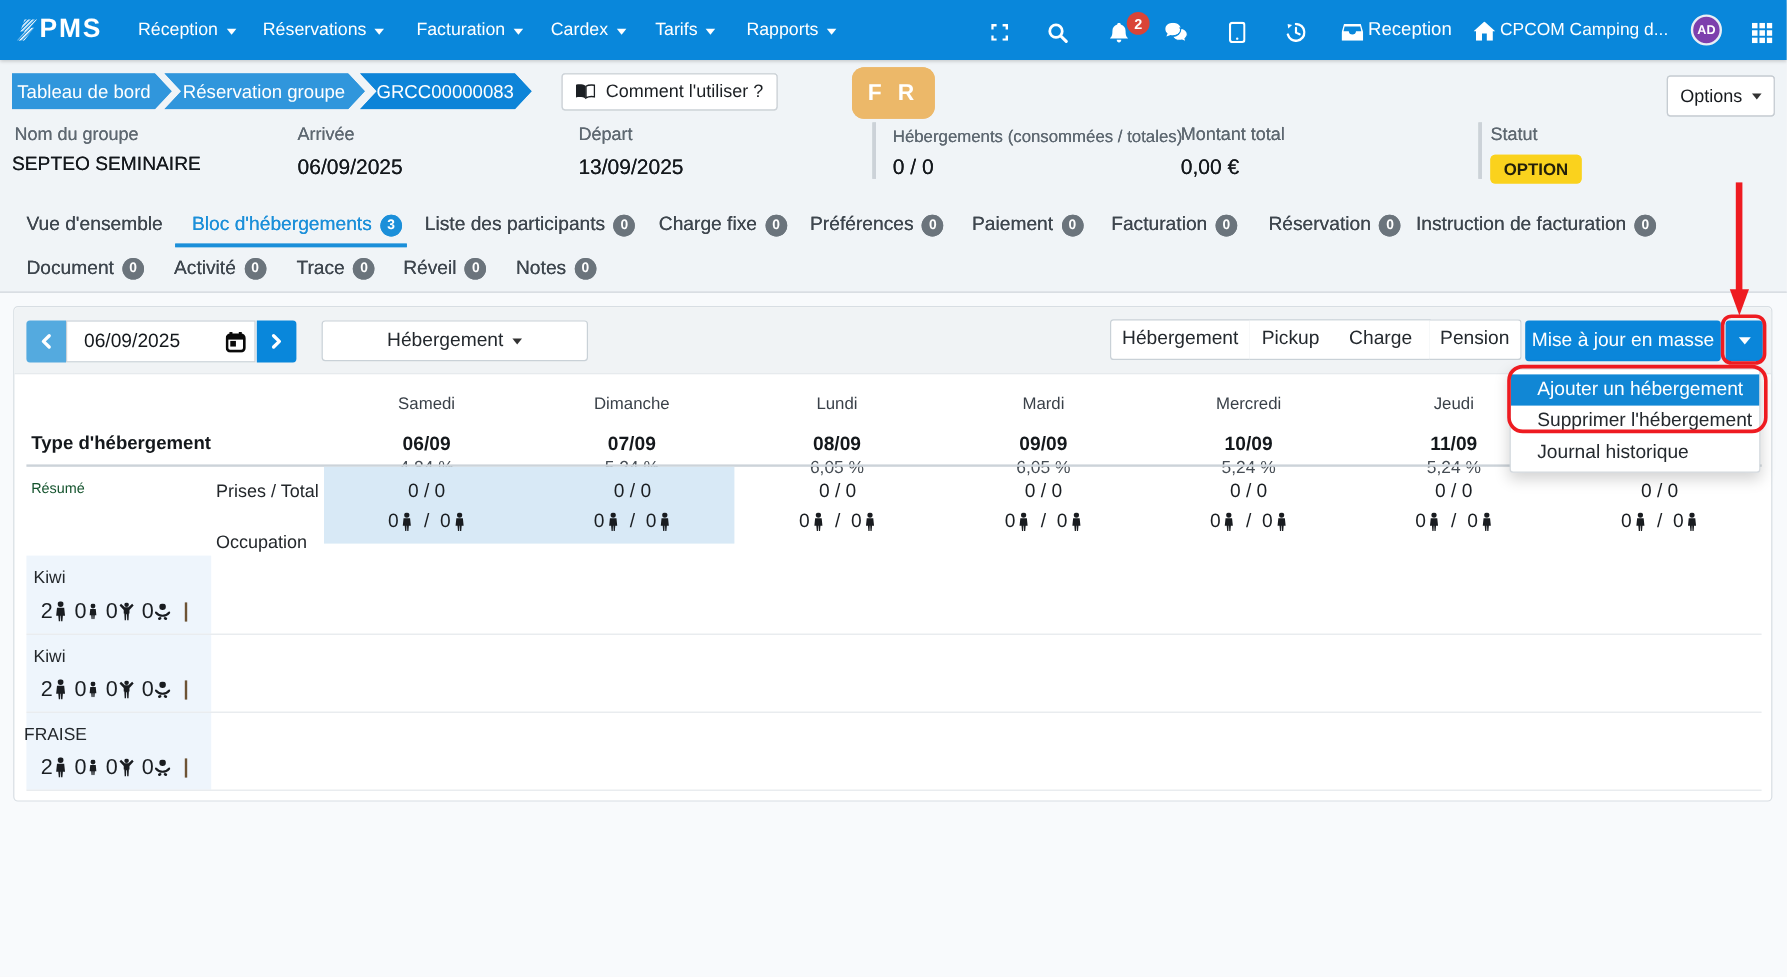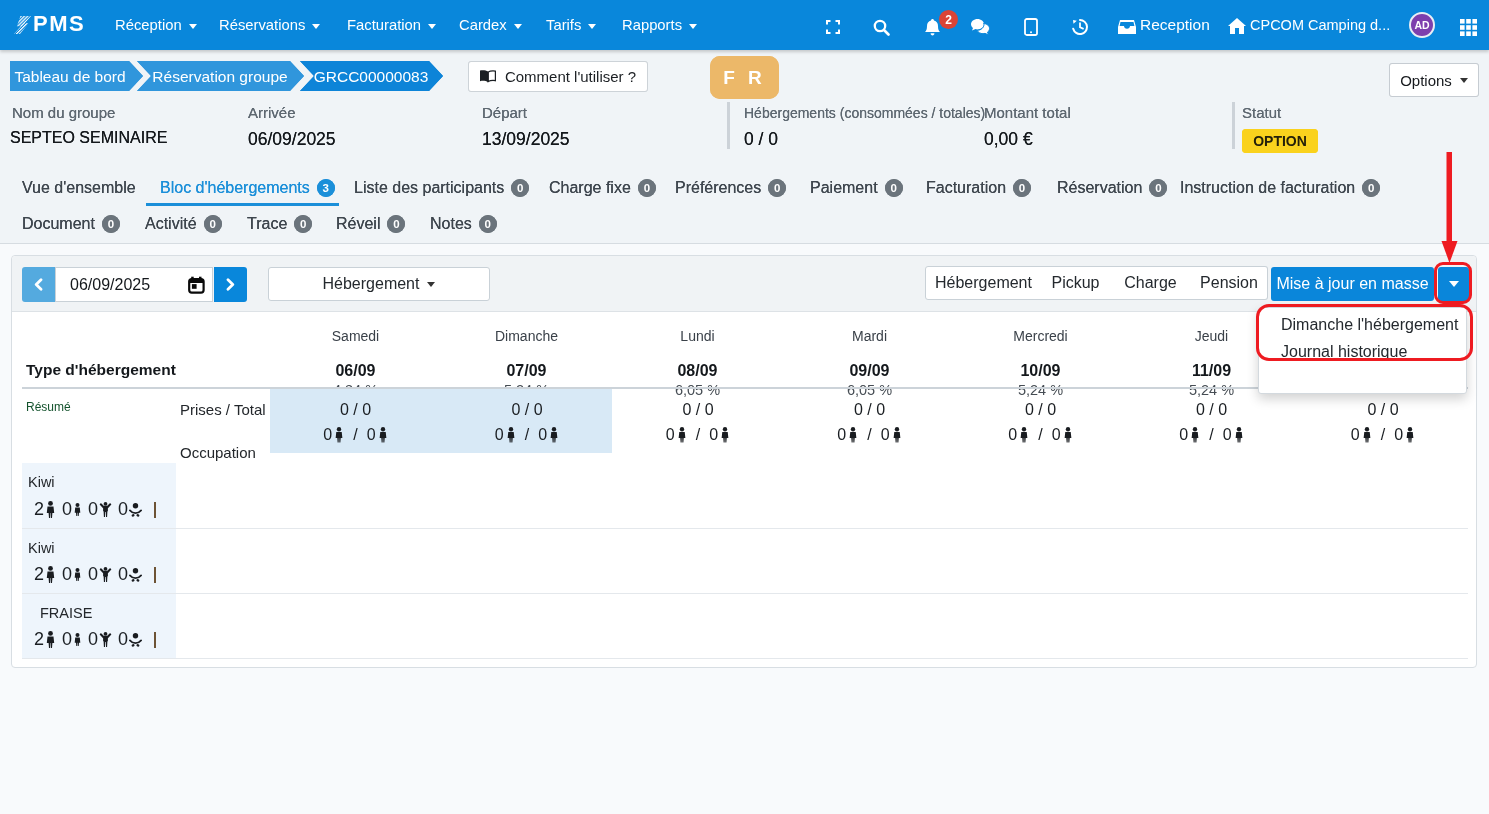--- a/index.html
+++ b/index.html
@@ -538,21 +538,21 @@
       <span style="margin-left:6px">0</span>
       <svg style="margin-left:1px" width="13" height="15" viewBox="0 0 13 15">
         <use href="#p-child"></use>
       </svg>
       <span style="margin-left:6px">0</span>
       <svg style="margin-left:1px" width="13" height="14" viewBox="0 0 13 14">
         <use href="#p-baby"></use>
       </svg>
       <span style="margin-left:12px;width:2px;height:16px;background:#6d5335;display:inline-block"></span>
     </div>
-    <div class="rowname" style="left:28px;top:349px">FRAISE</div>
+    <div class="rowname" style="left:8px;top:349px">FRAISE</div>
     <div class="icoline" style="left:22px;top:373px">
       <span>2</span>
       <svg style="margin-left:1px" width="11" height="17" viewBox="0 0 11 17">
         <use href="#p-adult"></use>
       </svg>
       <span style="margin-left:6px">0</span>
       <svg style="margin-left:1px" width="9" height="13" viewBox="0 0 9 13">
         <use href="#p-small"></use>
       </svg>
       <span style="margin-left:6px">0</span>
@@ -561,21 +561,22 @@
       </svg>
       <span style="margin-left:6px">0</span>
       <svg style="margin-left:1px" width="13" height="14" viewBox="0 0 13 14">
         <use href="#p-baby"></use>
       </svg>
       <span style="margin-left:12px;width:2px;height:16px;background:#6d5335;display:inline-block"></span>
     </div>
   </div>
 
   <div class="menu">
-    <div class="mi">Dimanche l'hébergement</div>
+    <div class="mi sel">Ajouter un hébergement</div>
+    <div class="mi">Supprimer l'hébergement</div>
     <div class="mi" style="margin-top:1px">Journal historique</div>
   </div>
 
   <svg class="red-arrow" style="left:1438px;top:150px" width="26" height="114" viewBox="0 0 26 114">
     <rect x="8.5" y="2" width="5.5" height="92" fill="#ee1b21"></rect>
     <path d="M3.5 91 L19.5 91 L11.5 113 Z" fill="#ee1b21"></path>
   </svg>
   <div class="red-rect" style="left:1434px;top:262px;width:38px;height:42px;border-radius:9px"></div>
   <div class="red-rect" style="left:1256px;top:304px;width:217px;height:57px;border-radius:13px"></div>
 

